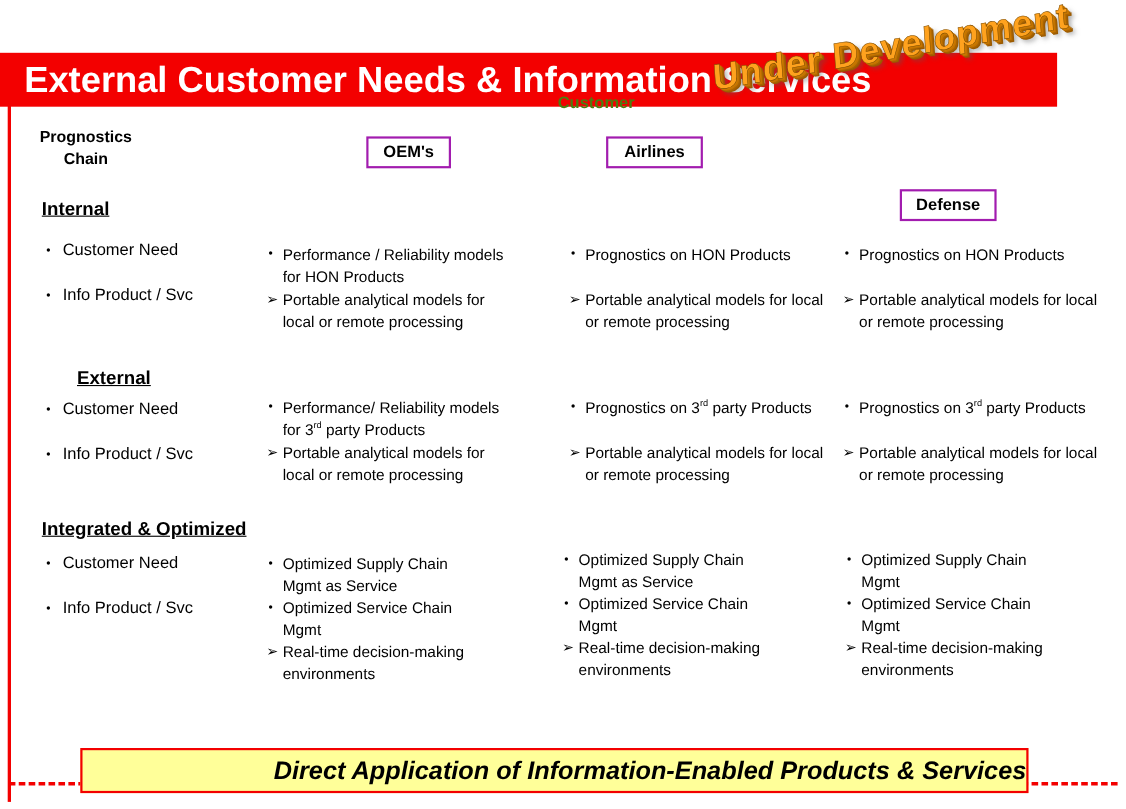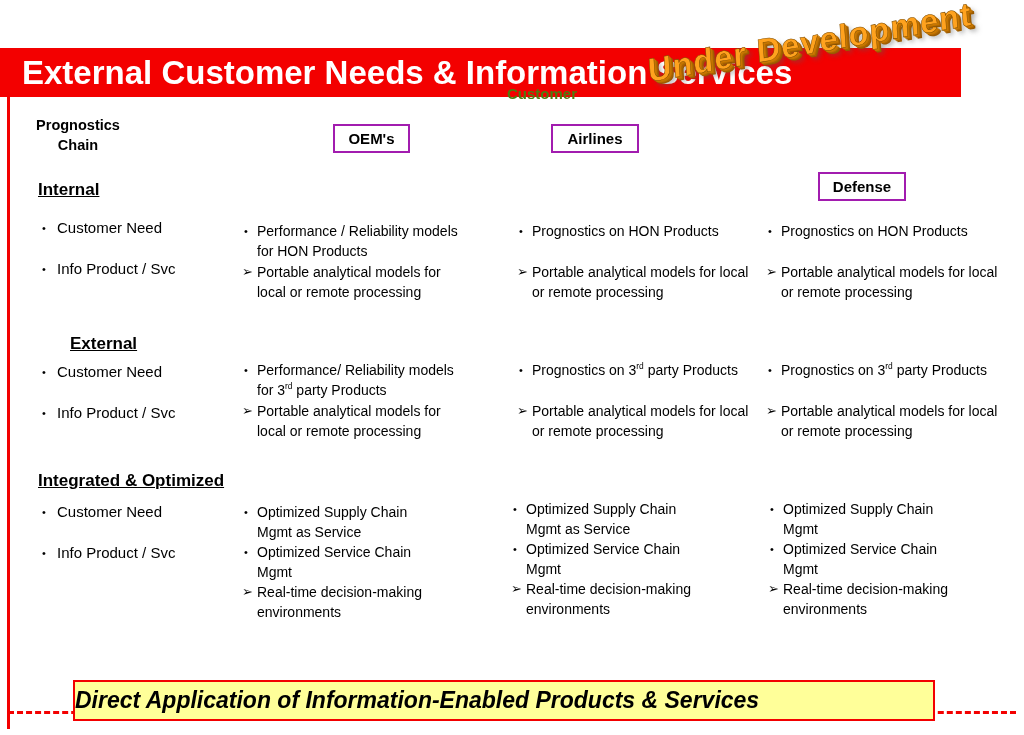--- a/index.html
+++ b/index.html
@@ -38,21 +38,21 @@
   .item .marker { flex:0 0 15px; }
   .item.dot .marker { font-size:11px; line-height:20px; padding-left:2px; }
   .item.arrow .marker { font-size:13px; line-height:20px; }
   .item .txt { flex:1; }
   .cell.tall .item:first-child { min-height:41px; }
   sup { font-size:60%; vertical-align:super; line-height:0; }
 
   .dashline { position:absolute; left:8px; top:711px; width:1008px;
               border-top:3px dashed #f30000; z-index:1; }
   .footer-box { position:absolute; left:73px; top:680px; width:862px; height:41px;
-                background:#ffff99; border:2px solid #84cc16; text-align:left;
+                background:#ffff99; border:2px solid #84cc16; text-align:right;
                 font-weight:bold; font-style:italic; font-size:23px; line-height:36px;
                 color:#000; z-index:2; }
 </style>
 </head>
 <body>
 
 <div class="slide">
 
   <div class="banner" style="background: rgb(243, 0, 0);">
     <span>External Customer Needs &amp; Information Services</span>

